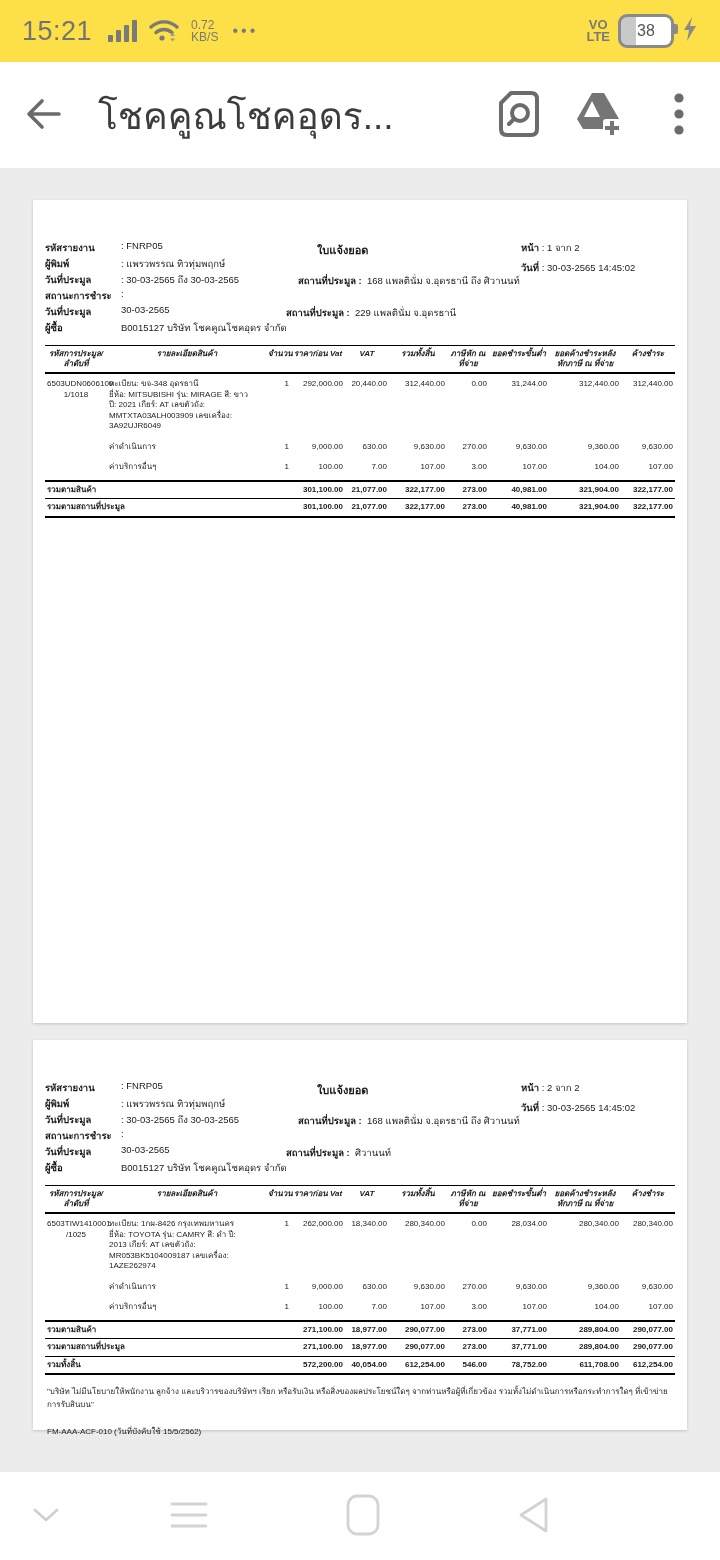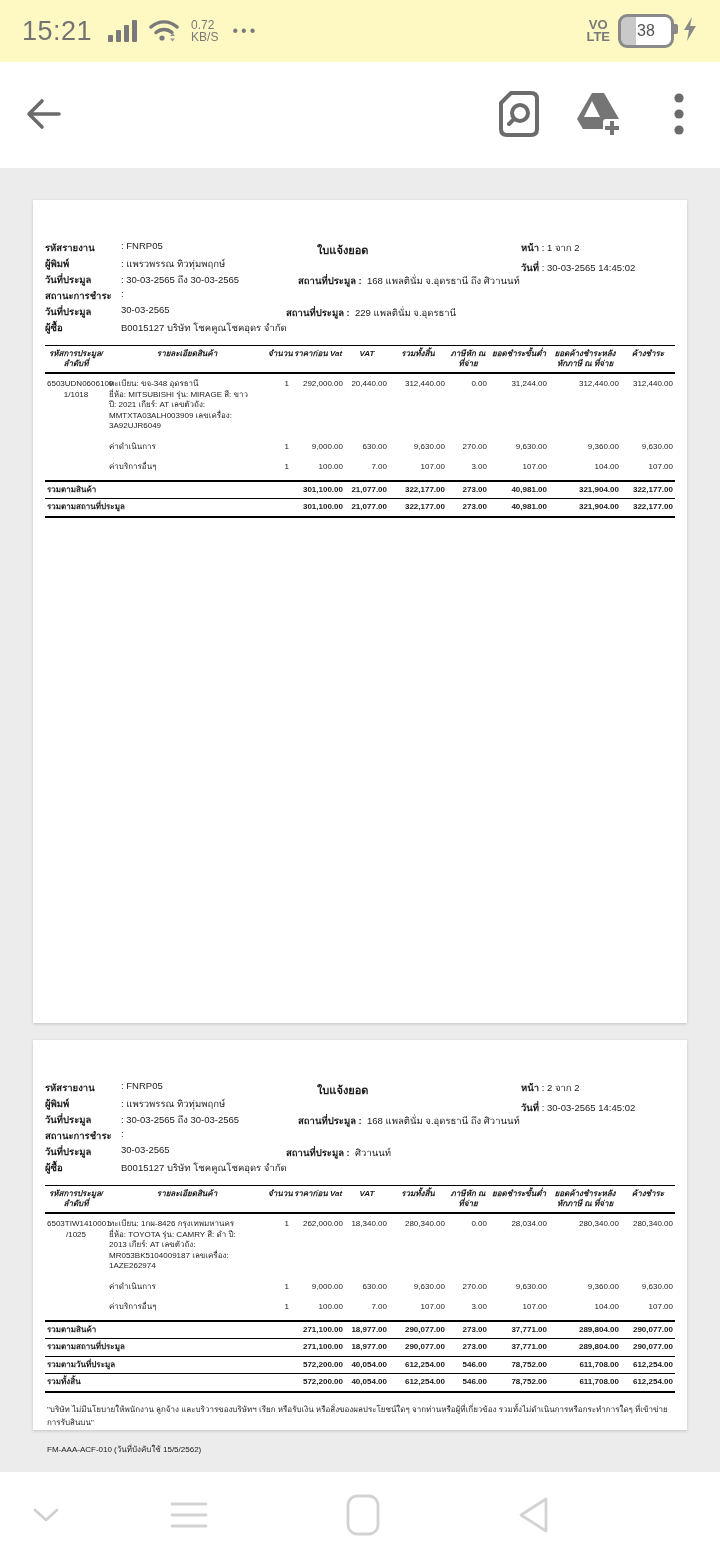--- a/index.html
+++ b/index.html
@@ -2,21 +2,21 @@
 <html><head>
 <meta charset="utf-8">
 <style>
   html,body{margin:0;padding:0;}
   body{
     width:720px;height:1560px;overflow:hidden;background:#fff;
     font-family:"Liberation Sans","DejaVu Sans",sans-serif;
     -webkit-font-smoothing:antialiased;color:#1a1a1a;position:relative;
   }
   
-  .status-bar{height:62px;background:#fef9c3;display:flex;align-items:center;padding:0 22px;color:#737373;}
+  .status-bar{height:62px;background:#fde047;display:flex;align-items:center;padding:0 22px;color:#737373;}
   .sb-left{display:flex;align-items:center;gap:12px;}
   .sb-time{font-size:27px;letter-spacing:.5px;}
   .sb-bars{display:flex;align-items:flex-end;gap:3px;height:22px;margin-left:4px;}
   .sb-bars i{display:block;width:5px;background:#7a7a7a;border-radius:1px;}
   .sb-wifi{position:relative;width:30px;height:24px;}
   .sb-speed{font-size:12px;line-height:12px;color:#7a7a7a;}
   .sb-more{font-size:16px;letter-spacing:3px;color:#7a7a7a;margin-left:2px;}
   .sb-right{margin-left:auto;display:flex;align-items:center;gap:8px;}
   .sb-volte{font-size:13px;line-height:12px;font-weight:bold;color:#7a7a7a;text-align:center;}
   .sb-batt{position:relative;width:50px;height:28px;border:3px solid #8a8a8a;border-radius:9px;
@@ -112,20 +112,21 @@
 </div>
 
 <div class="app-bar">
   <button class="ab-back">
     <span>
       <svg width="40" height="40" viewBox="0 0 40 40">
         <path d="M36 20 H6 M6 20 L19 7 M6 20 L19 33" fill="none" stroke="#6b6b6b" stroke-width="3.6" stroke-linecap="round" stroke-linejoin="round"></path>
       </svg>
     </span>
   </button>
+  <div class="ab-title">โชคคูณโชคอุดร...</div>
   <div class="ab-actions">
     <button class="ab-btn">
       <span>
         <svg width="44" height="48" viewBox="0 0 44 48">
           <path d="M14 3 H34 Q40 3 40 9 V39 Q40 45 34 45 H10 Q4 45 4 39 V13 Z" fill="none" stroke="#6b6b6b" stroke-width="4" stroke-linejoin="round"></path>
           <circle cx="23" cy="23" r="8" fill="none" stroke="#6b6b6b" stroke-width="4"></circle>
           <path d="M17 29 L12 34" stroke="#6b6b6b" stroke-width="4" stroke-linecap="round"></path>
         </svg>
       </span>
     </button>
@@ -421,30 +422,20 @@
           <tr class="total-row">
             <td colspan="3" class="total-label">รวมตามสถานที่ประมูล</td>
             <td class="num">271,100.00</td>
             <td class="num">18,977.00</td>
             <td class="num">290,077.00</td>
             <td class="num">273.00</td>
             <td class="num">37,771.00</td>
             <td class="num">289,804.00</td>
             <td class="num">290,077.00</td>
           </tr>
-          <tr class="total-row">
-            <td colspan="3" class="total-label">รวมตามวันที่ประมูล</td>
-            <td class="num">572,200.00</td>
-            <td class="num">40,054.00</td>
-            <td class="num">612,254.00</td>
-            <td class="num">546.00</td>
-            <td class="num">78,752.00</td>
-            <td class="num">611,708.00</td>
-            <td class="num">612,254.00</td>
-          </tr>
           <tr class="total-row tlast">
             <td colspan="3" class="total-label">รวมทั้งสิ้น</td>
             <td class="num">572,200.00</td>
             <td class="num">40,054.00</td>
             <td class="num">612,254.00</td>
             <td class="num">546.00</td>
             <td class="num">78,752.00</td>
             <td class="num">611,708.00</td>
             <td class="num">612,254.00</td>
           </tr>

